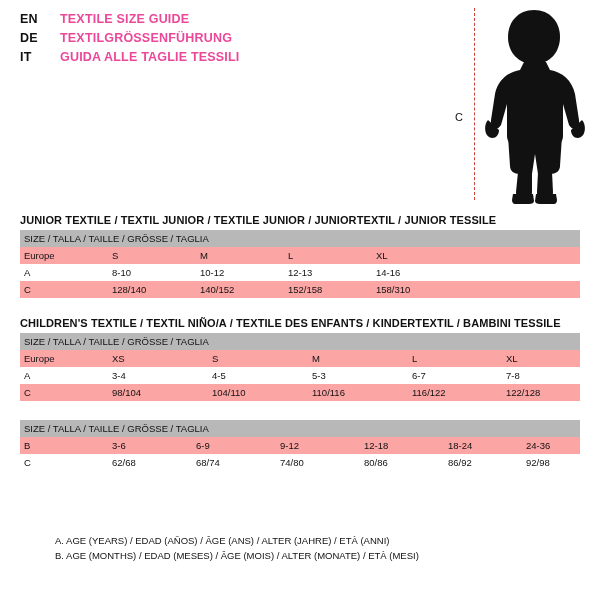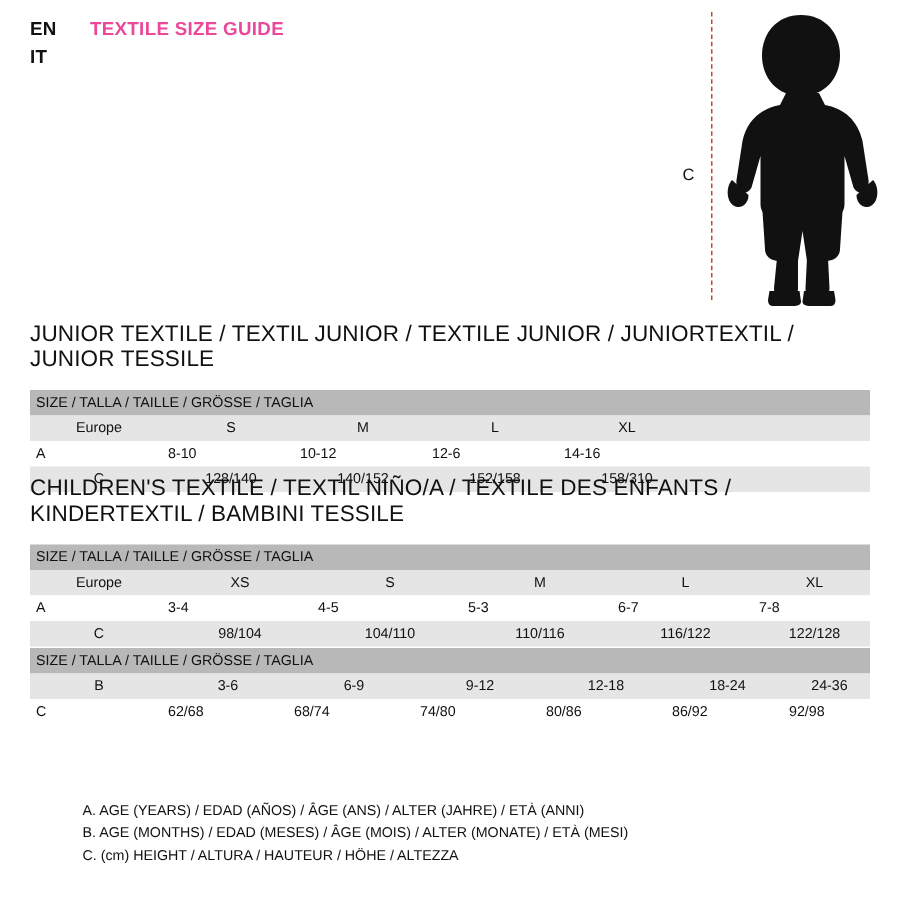--- a/index.html
+++ b/index.html
@@ -76,48 +76,46 @@
     top: 2px;
   }
 
   
   .block {
     position: absolute;
     left: 20px;
     width: 560px;
   }
   .block-title {
-    font-size: 15px;
-    font-weight: normal;
+    font-size: 11px;
+    font-weight: bold;
     color: #111;
     margin-bottom: 4px;
     letter-spacing: 0.1px;
   }
   table.size-table {
     border-collapse: collapse;
     width: 560px;
     table-layout: fixed;
-    margin-top: 12px;
   }
   table.size-table td {
     font-size: 9.5px;
     color: #111;
     padding: 3px 0 3px 4px;
     border: none;
     white-space: nowrap;
   }
   tr.head-row td {
     background: #b8b8b8;
     font-size: 9.5px;
     color: #111;
     padding: 3px 0 3px 4px;
   }
   tr.shaded td {
-    background: #e5e5e5;
-    text-align: center;
+    background: #fca5a5;
   }
   tr.plain td {
     background: #ffffff;
   }
 
   
   .footnotes {
     position: absolute;
     left: 20px;
     top: 533px;
@@ -138,21 +136,26 @@
 <body>
 
 <div class="page">
 
   <div class="header">
     <div class="header-row">
       <div class="header-lang">EN</div>
       <div class="header-title">TEXTILE SIZE GUIDE</div>
     </div>
     <div class="header-row">
+      <div class="header-lang">DE</div>
+      <div class="header-title">TEXTILGRÖSSENFÜHRUNG</div>
+    </div>
+    <div class="header-row">
       <div class="header-lang">IT</div>
+      <div class="header-title">GUIDA ALLE TAGLIE TESSILI</div>
     </div>
   </div>
 
   <div class="figure-area">
     <div class="dash-line"></div>
     <div class="c-label">C</div>
     <svg class="fig-svg" width="110" height="196" viewBox="0 0 110 196">
       <g fill="#111111">
 
         <path d="M54 2 C38 2 28 14 28 29 C28 44 38 56 54 56 C70 56 80 44 80 29 C80 14 70 2 54 2 Z"></path>
@@ -195,21 +198,21 @@
           <td>S</td>
           <td>M</td>
           <td>L</td>
           <td>XL</td>
           <td></td>
         </tr>
         <tr class="plain">
           <td>A</td>
           <td>8-10</td>
           <td>10-12</td>
-          <td>12-6</td>
+          <td>12-13</td>
           <td>14-16</td>
           <td></td>
         </tr>
         <tr class="shaded">
           <td>C</td>
           <td>128/140</td>
           <td>140/152</td>
           <td>152/158</td>
           <td>158/310</td>
           <td></td>
@@ -294,16 +297,15 @@
           <td>86/92</td>
           <td>92/98</td>
         </tr>
       </tbody>
     </table>
   </div>
 
   <div class="footnotes">
     <div class="footnote">A. AGE (YEARS) / EDAD (AÑOS) / ÂGE (ANS) / ALTER (JAHRE) / ETÀ (ANNI)</div>
     <div class="footnote">B. AGE (MONTHS) / EDAD (MESES) / ÂGE (MOIS) / ALTER (MONATE) / ETÀ (MESI)</div>
-    <div class="footnote">C. (cm) HEIGHT / ALTURA / HAUTEUR / HÖHE / ALTEZZA</div>
   </div>
 
 </div>
 
 </body></html>

